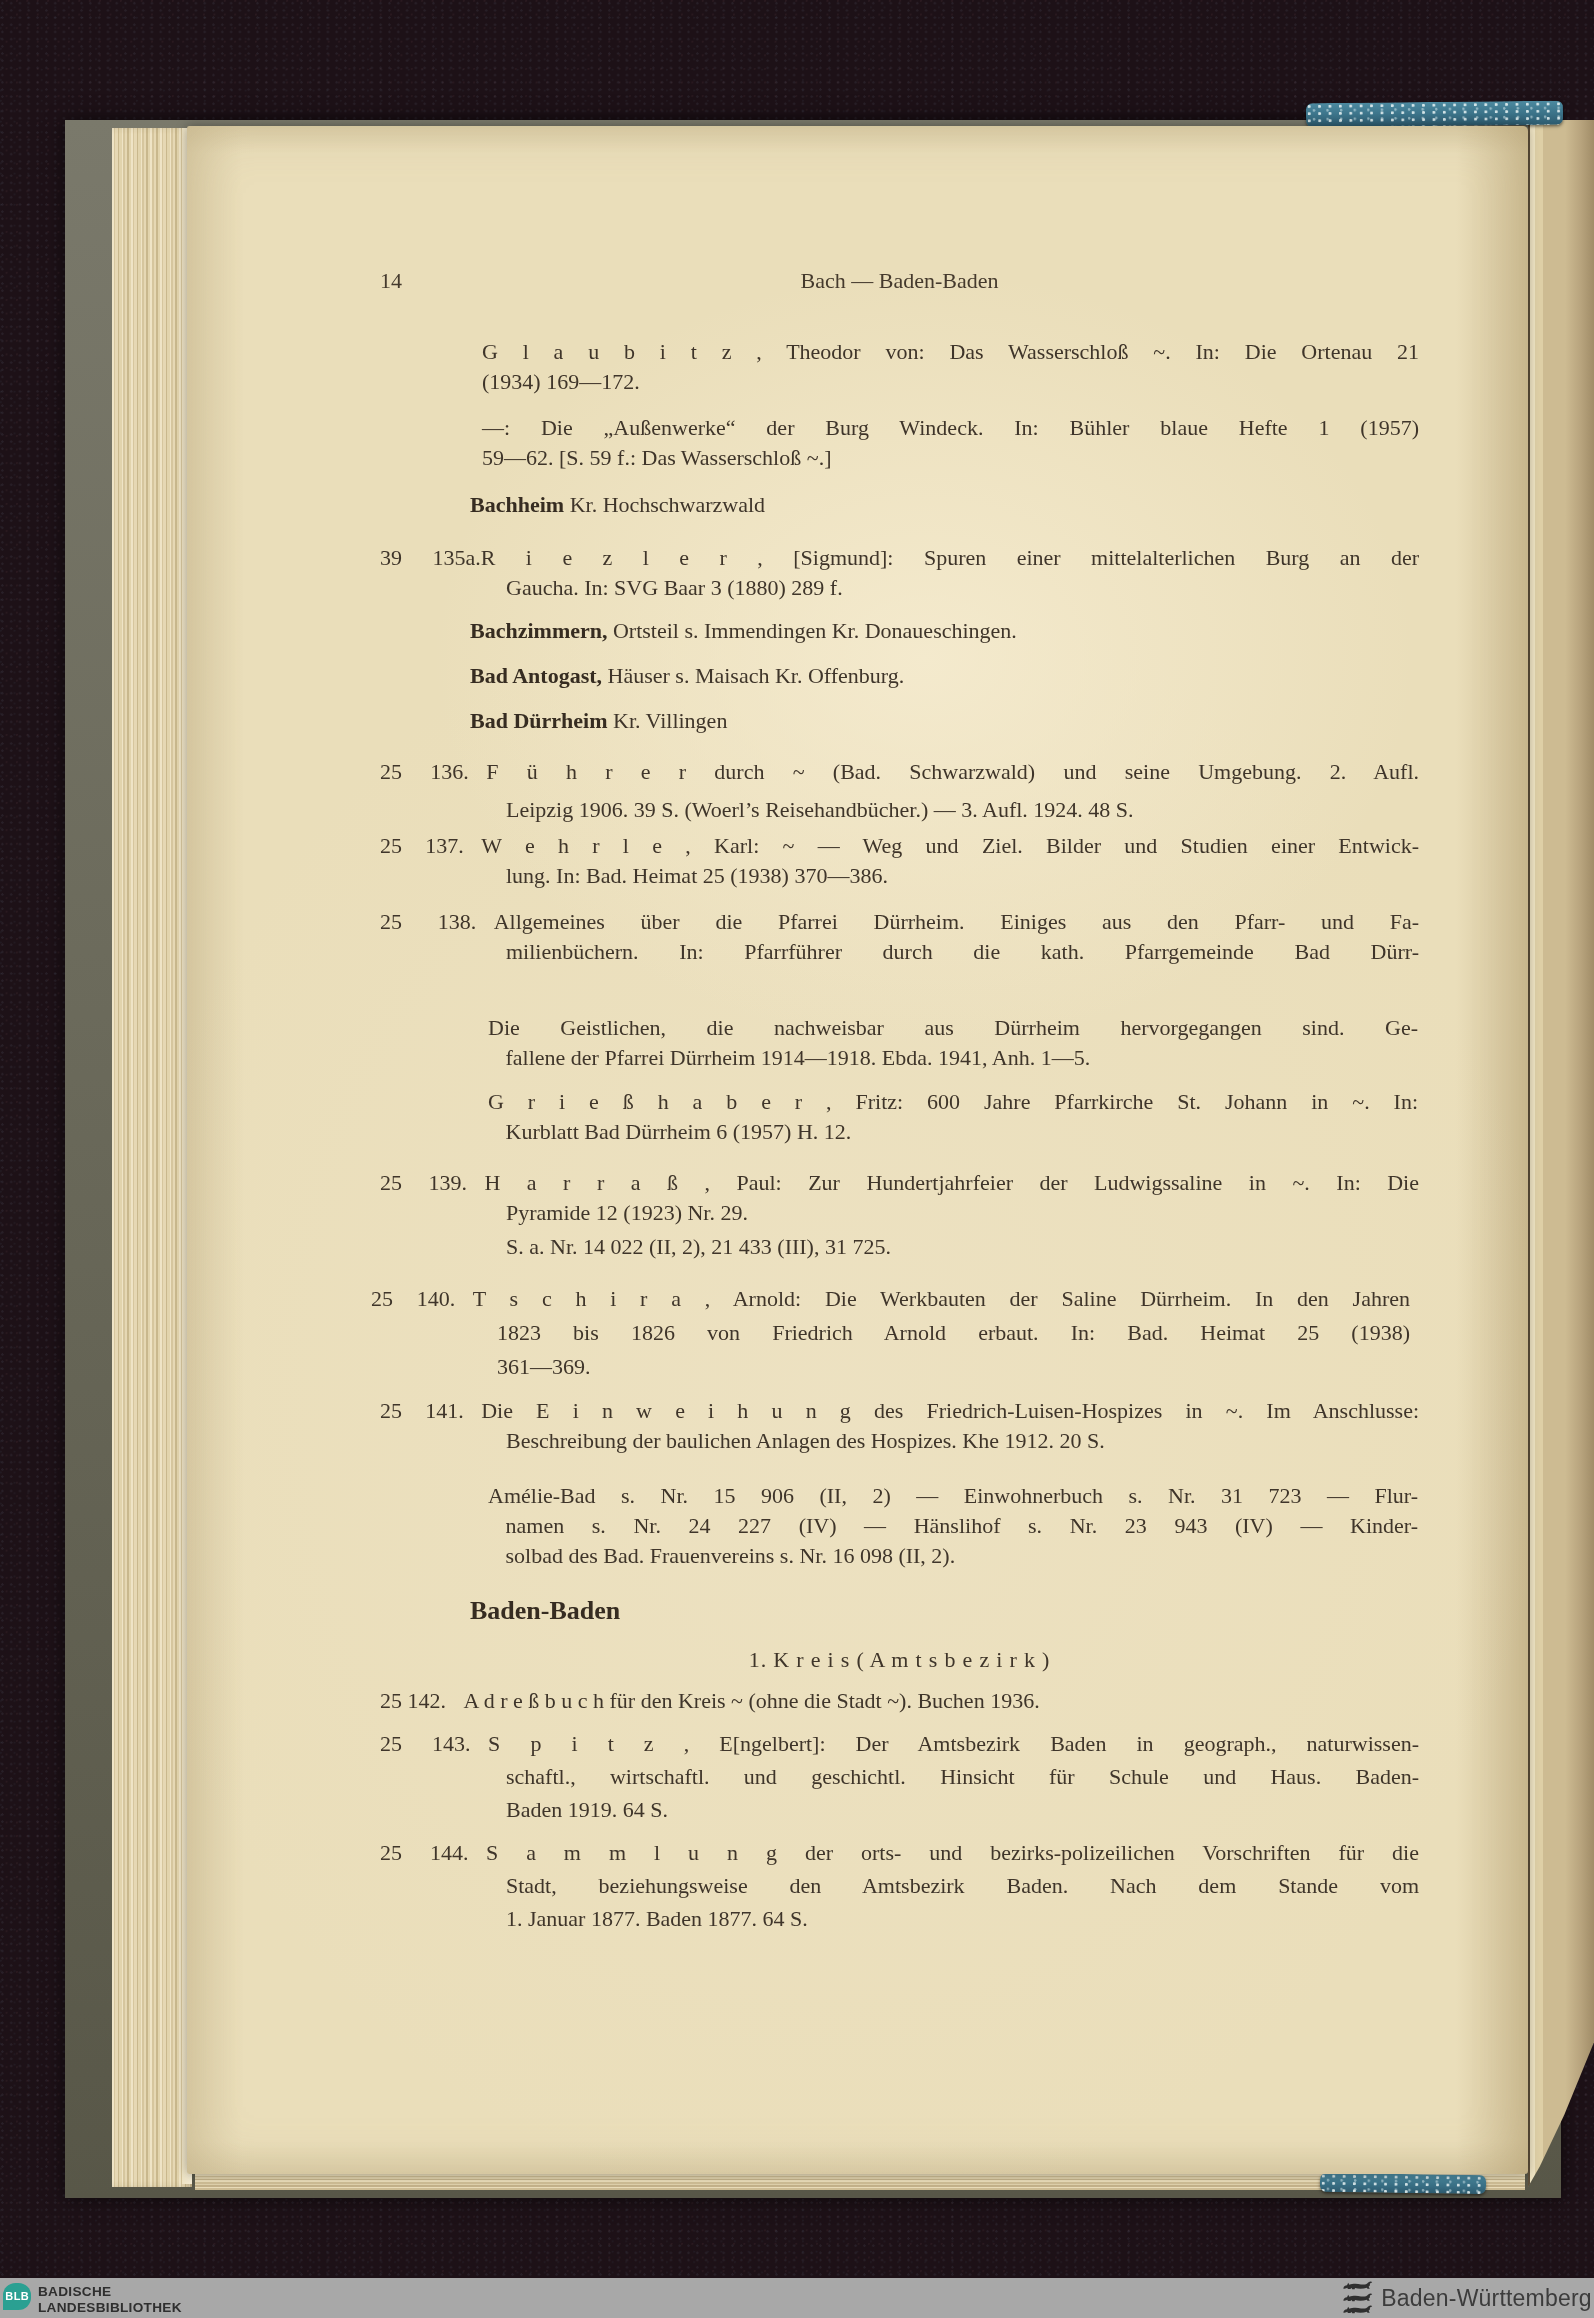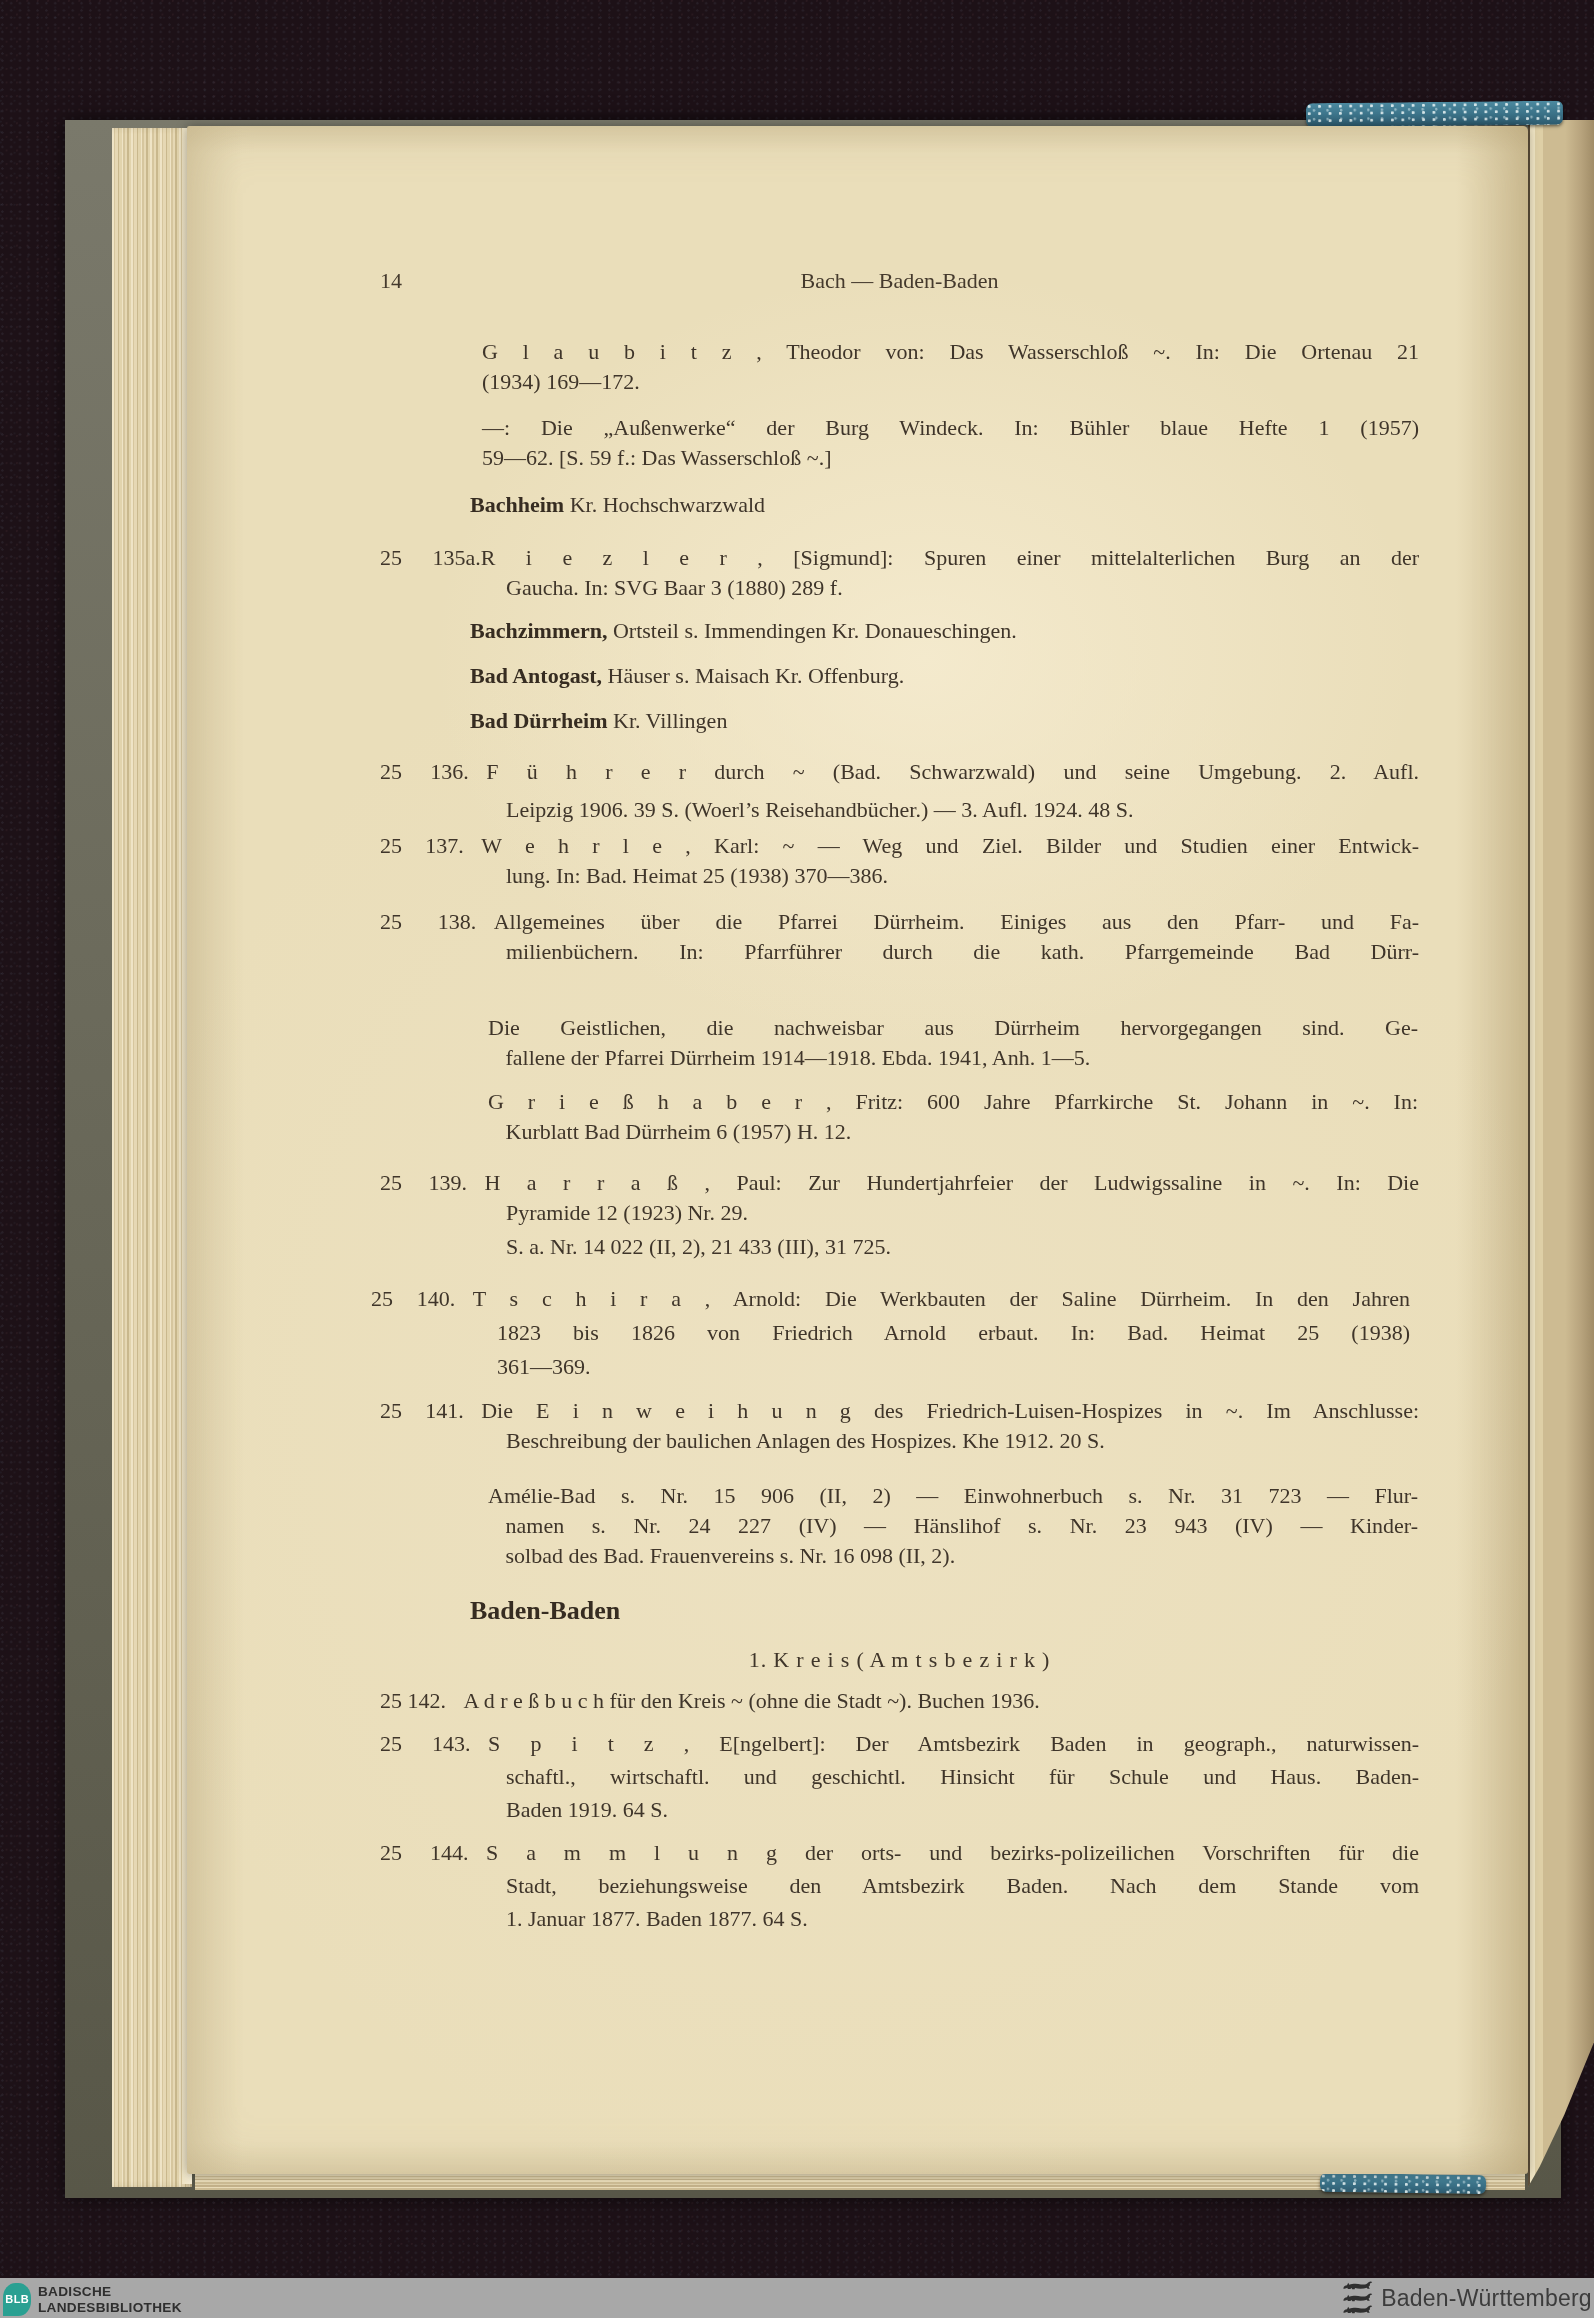--- a/index.html
+++ b/index.html
@@ -58,21 +58,21 @@
   .ll{text-align:left;text-align-last:left;}
   .b{font-weight:bold;color:#362c21;}
   .num{margin-right:17.5px;}
   .num0{margin-right:0;}
   .sec-head{font-size:26px;font-weight:bold;color:#362c21;}
   .center-line{text-align:center;letter-spacing:0.8px;}
   .hdr{color:#453a2d;}
   
   .footer{position:absolute;left:0;top:2278px;width:1595px;height:41px;background:#a8a8a8;
     font-family:"Liberation Sans", sans-serif;}
-  .blb-badge{position:absolute;left:3.2px;top:4.8px;width:28px;height:33px;background:#2aa092;
+  .blb-badge{position:absolute;left:3.2px;top:4.8px;width:28px;height:27px;background:#2aa092;
     border-radius:45% 45% 45% 0;color:#ffffff;font-weight:bold;font-size:11px;
     display:flex;align-items:center;justify-content:center;letter-spacing:0.4px;}
   .lib-name{position:absolute;left:38px;top:5.6px;color:#2f2f2f;font-weight:bold;
     font-size:13.6px;line-height:16px;letter-spacing:0.3px;}
   .state{position:absolute;right:3.2px;top:2.4px;height:36px;display:flex;align-items:center;color:#3c3c3c;}
   .state svg{margin-right:8px;}
   .state .state-label{font-size:23px;letter-spacing:0.2px;}
 </style>
 </head>
 <body>
@@ -94,21 +94,21 @@
         <div class="line ll" style="padding-left: 0px;">(1934) 169—172.</div>
       </div>
       <div class="abs" style="left: 295px; top: 287px; width: 937px; line-height: 30px;">
         <div class="line jl">—: Die „Außenwerke“ der Burg Windeck. In: Bühler blaue Hefte 1 (1957)</div>
         <div class="line ll" style="padding-left: 0px;">59—62. [S. 59 f.: Das Wasserschloß ~.]</div>
       </div>
       <div class="abs" style="left: 283px; top: 364px; width: 949px; line-height: 30px;">
         <div class="line ll"><span class="b">Bachheim</span><span> Kr. Hochschwarzwald</span></div>
       </div>
       <div class="abs" style="left: 193px; top: 417px; width: 1039px; line-height: 30px;">
-        <div class="line jl"><span class="num num0">25 135a.</span><span>R i e z l e r , [Sigmund]: Spuren einer mittelalterlichen Burg an der</span></div>
+        <div class="line jl"><span class="num num0">39 135a.</span><span>R i e z l e r , [Sigmund]: Spuren einer mittelalterlichen Burg an der</span></div>
         <div class="line ll" style="padding-left: 126px;">Gaucha. In: SVG Baar 3 (1880) 289 f.</div>
       </div>
       <div class="abs" style="left: 283px; top: 490px; width: 949px; line-height: 30px;">
         <div class="line ll"><span class="b">Bachzimmern,</span><span> Ortsteil s. Immendingen Kr. Donaueschingen.</span></div>
       </div>
       <div class="abs" style="left: 283px; top: 535px; width: 949px; line-height: 30px;">
         <div class="line ll"><span class="b">Bad Antogast,</span><span> Häuser s. Maisach Kr. Offenburg.</span></div>
       </div>
       <div class="abs" style="left: 283px; top: 580px; width: 949px; line-height: 30px;">
         <div class="line ll"><span class="b">Bad Dürrheim</span><span> Kr. Villingen</span></div>

